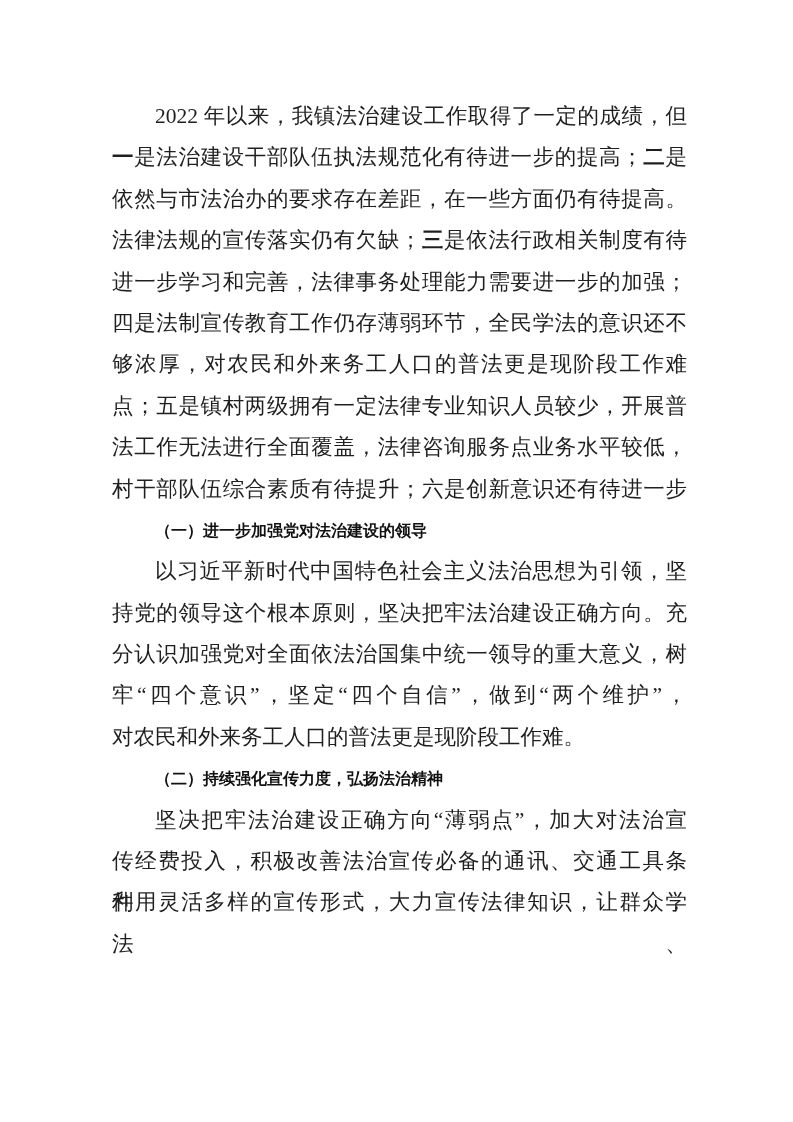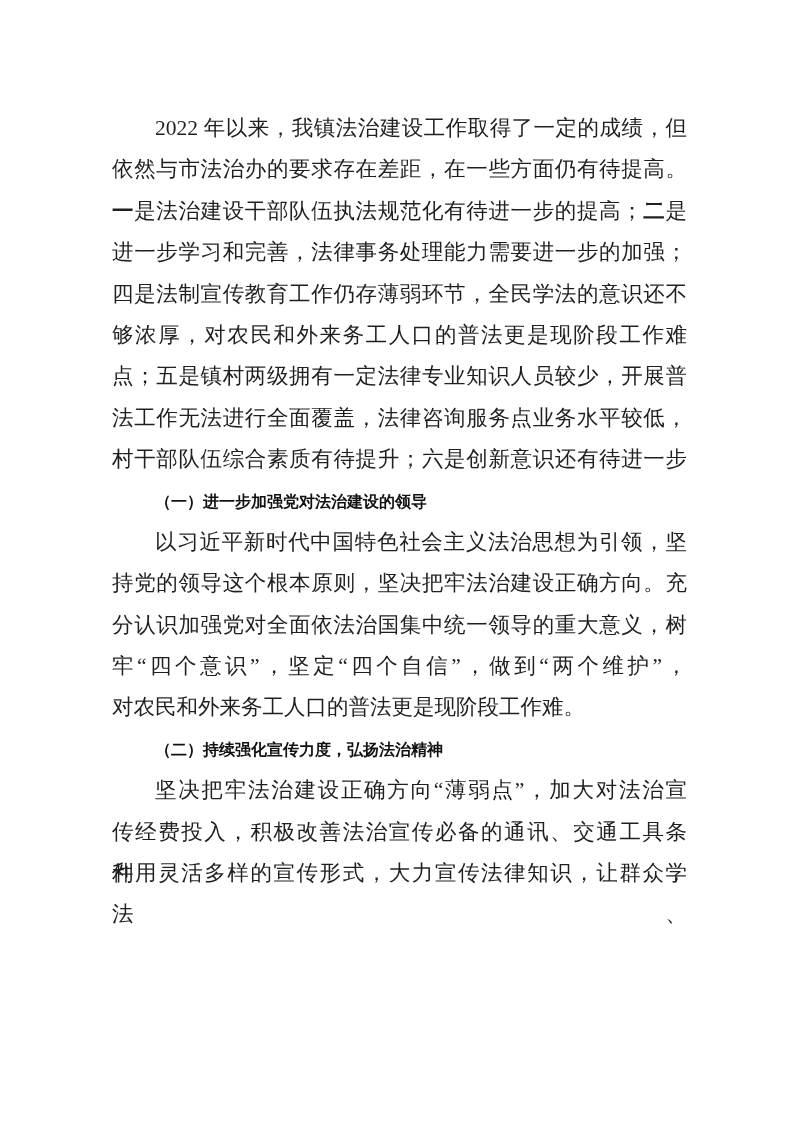--- a/index.html
+++ b/index.html
@@ -11,21 +11,21 @@
     position: relative;
     width: 793px;
     height: 1122px;
     background: #ffffff;
     overflow: hidden;
     font-family: "Liberation Serif", "DejaVu Serif", serif;
   }
   .content {
     position: absolute;
     left: 112px;
-    top: 108px;
+    top: 96px;
     width: 575px;
   }
   .line {
     font-size: 21.5px;
     line-height: 41.4px;
     height: 41.4px;
     color: #1f1f1f;
     text-align: justify;
     text-align-last: justify;
     letter-spacing: 0;
@@ -54,22 +54,23 @@
   .b {
     font-weight: bold;
   }
 </style>
 </head>
 <body>
 
 <div class="page">
   <div class="content">
       <div class="line body indent"><span>2022 年以来，我镇法治建设工作取得了一定的成绩，但</span></div>
+      <div class="line body"><span class="b">一</span><span>是法治建设干部队伍执法规范化有待进一步的提高；</span><span class="b">二</span><span>是</span></div>
       <div class="line body"><span>依然与市法治办的要求存在差距，在一些方面仍有待提高。</span></div>
-      <div class="line body"><span class="b">一</span><span>是法治建设干部队伍执法规范化有待进一步的提高；</span><span class="b">二</span><span>是</span></div>
+      <div class="line body"><span>法律法规的宣传落实仍有欠缺；</span><span class="b">三</span><span>是依法行政相关制度有待</span></div>
       <div class="line body"><span>进一步学习和完善，法律事务处理能力需要进一步的加强；</span></div>
       <div class="line body"><span>四是法制宣传教育工作仍存薄弱环节，全民学法的意识还不</span></div>
       <div class="line body"><span>够浓厚，对农民和外来务工人口的普法更是现阶段工作难</span></div>
       <div class="line body"><span>点；五是镇村两级拥有一定法律专业知识人员较少，开展普</span></div>
       <div class="line body"><span>法工作无法进行全面覆盖，法律咨询服务点业务水平较低，</span></div>
       <div class="line body"><span>村干部队伍综合素质有待提升；六是创新意识还有待进一步</span></div>
       <div class="line subheading indent no-stretch"><span class="b">（一）进一步加强党对法治建设的领导</span></div>
       <div class="line body indent"><span>以习近平新时代中国特色社会主义法治思想为引领，坚</span></div>
       <div class="line body"><span>持党的领导这个根本原则，坚决把牢法治建设正确方向。充</span></div>
       <div class="line body"><span>分认识加强党对全面依法治国集中统一领导的重大意义，树</span></div>

